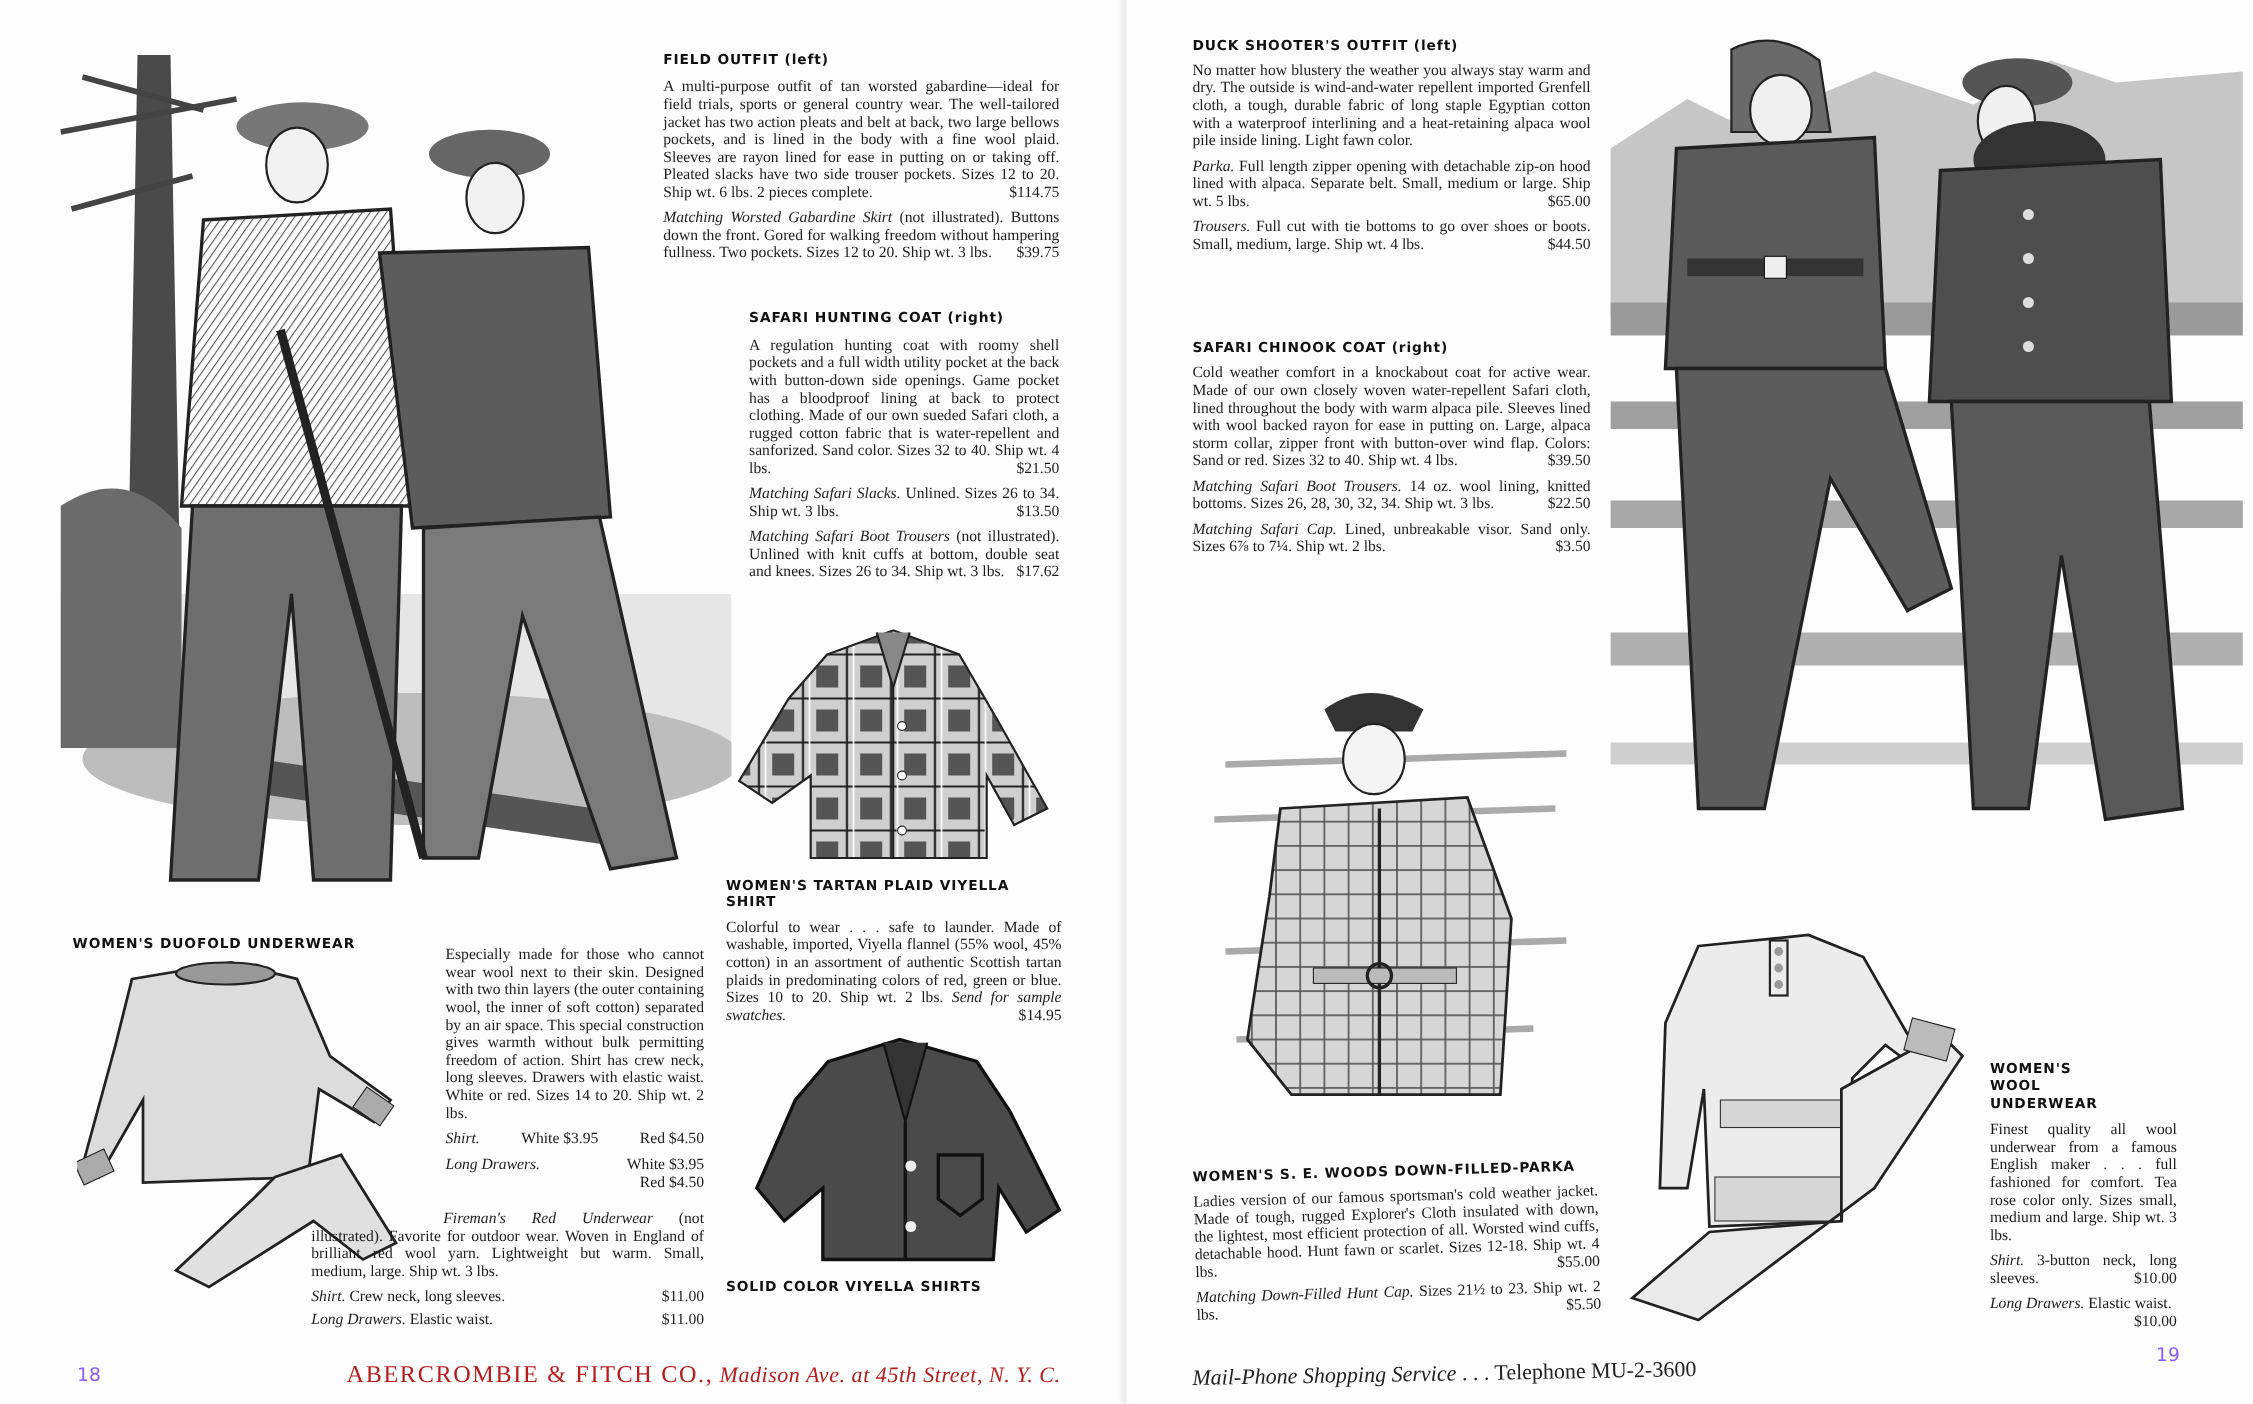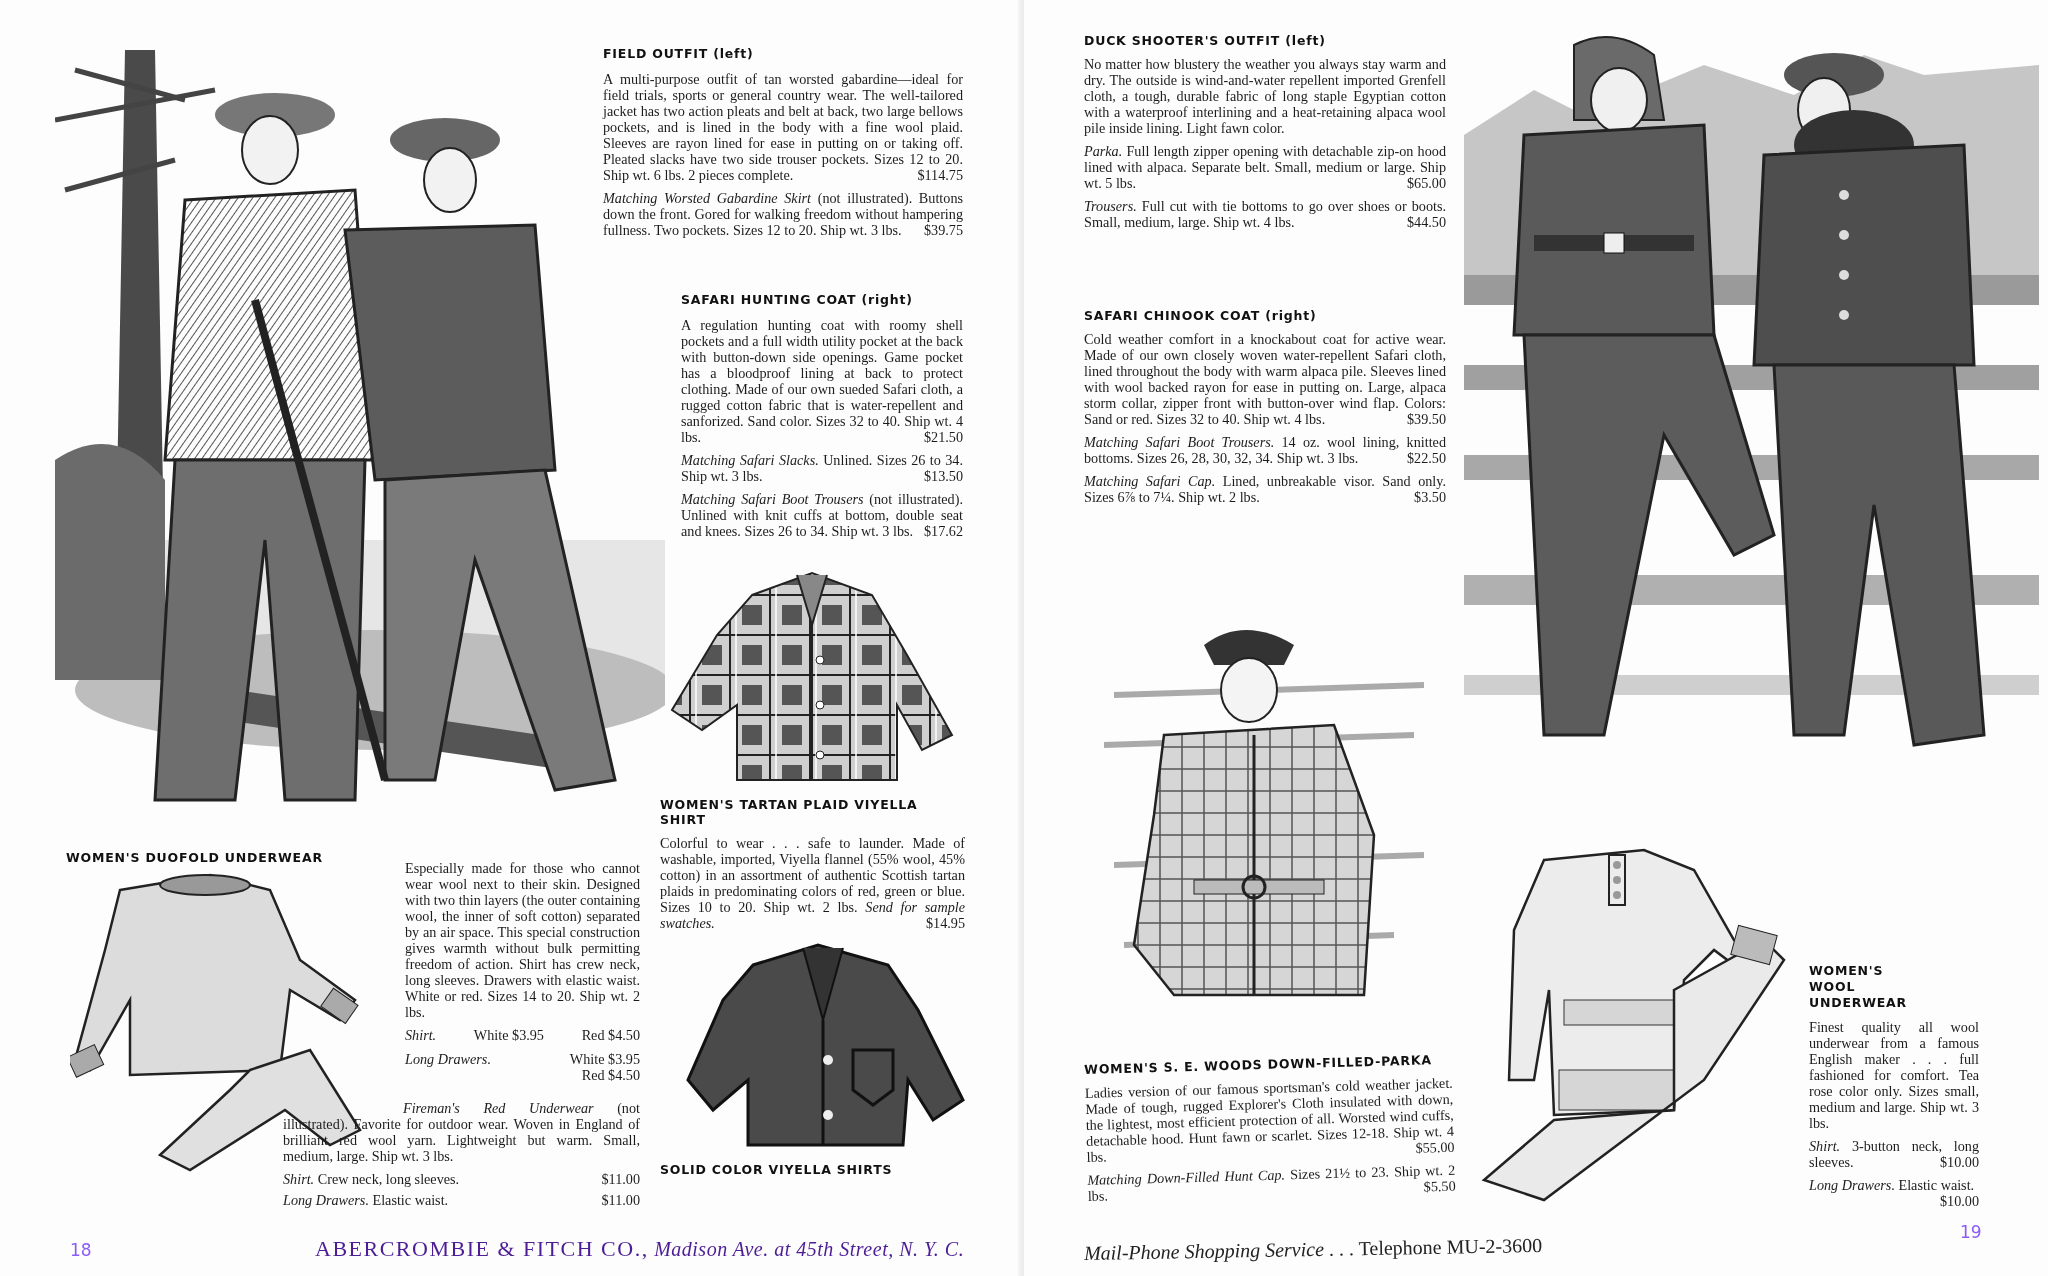--- a/index.html
+++ b/index.html
@@ -12,21 +12,21 @@
   .heading { font-family: "DejaVu Sans", "Liberation Sans", sans-serif; font-weight: bold; font-size: 12.5px; letter-spacing: 0.8px; color: #111; }
   .body-text { font-size: 14.2px; line-height: 16px; text-align: justify; color: #1c1c1c; }
   .body-text p { margin: 0 0 7px 0; }
   .price { float: right; }
   .it { font-style: italic; }
   .clear { clear: both; }
   .row { display: flex; justify-content: space-between; }
   .illus { position: absolute; }
   .illus svg { width: 100%; height: 100%; display: block; }
   .folio { font-family: "DejaVu Sans", "Liberation Sans", sans-serif; font-size: 17px; color: #8b5cf6; }
-  .footer-left { font-size: 22px; letter-spacing: 1.5px; color: #4c1d95; }
+  .footer-left { font-size: 22px; letter-spacing: 1.5px; color: #b91c1c; }
   .footer-left .it { letter-spacing: 0.5px; font-size: 20px; }
   .footer-right { font-size: 20px; color: #222; transform: rotate(-1deg); }
 </style>
 </head>
 <body>
 
 <div class="page left">
 
   <div class="illus" style="left:55px; top:40px; width:610px; height:775px;">
     <svg viewBox="0 0 610 775">
@@ -60,21 +60,21 @@
   </div>
 
   <div class="abs" style="left:603px; top:46px; width:360px;">
     <div class="heading" style="margin-bottom:10px;">FIELD OUTFIT (left)</div>
     <div class="body-text">
       <p><span>A multi-purpose outfit of tan worsted gabardine—ideal for field trials, sports or general country wear. The well-tailored jacket has two action pleats and belt at back, two large bellows pockets, and is lined in the body with a fine wool plaid. Sleeves are rayon lined for ease in putting on or taking off. Pleated slacks have two side trouser pockets. Sizes 12 to 20. Ship wt. 6 lbs. 2 pieces complete.</span> <span class="price">$114.75</span><span class="clear"></span></p>
       <p><span class="it">Matching Worsted Gabardine Skirt</span><span> (not illustrated). Buttons down the front. Gored for walking freedom without hampering fullness. Two pockets. Sizes 12 to 20. Ship wt. 3 lbs.</span> <span class="price">$39.75</span></p>
     </div>
   </div>
 
-  <div class="abs" style="left:681px; top:292px; width:282px;">
+  <div class="abs" style="left:681px; top:281px; width:282px;">
     <div class="heading" style="margin-bottom:10px;">SAFARI HUNTING COAT (right)</div>
     <div class="body-text">
       <p><span>A regulation hunting coat with roomy shell pockets and a full width utility pocket at the back with button-down side openings. Game pocket has a bloodproof lining at back to protect clothing. Made of our own sueded Safari cloth, a rugged cotton fabric that is water-repellent and sanforized. Sand color. Sizes 32 to 40. Ship wt. 4 lbs.</span> <span class="price">$21.50</span></p>
       <p><span class="it">Matching Safari Slacks.</span><span> Unlined. Sizes 26 to 34. Ship wt. 3 lbs.</span> <span class="price">$13.50</span></p>
       <p><span class="it">Matching Safari Boot Trousers</span><span> (not illustrated). Unlined with knit cuffs at bottom, double seat and knees. Sizes 26 to 34. Ship wt. 3 lbs.</span> <span class="price">$17.62</span></p>
     </div>
   </div>
 
   <div class="illus" style="left:662px; top:565px; width:300px; height:225px;">
     <svg viewBox="0 0 300 225">

